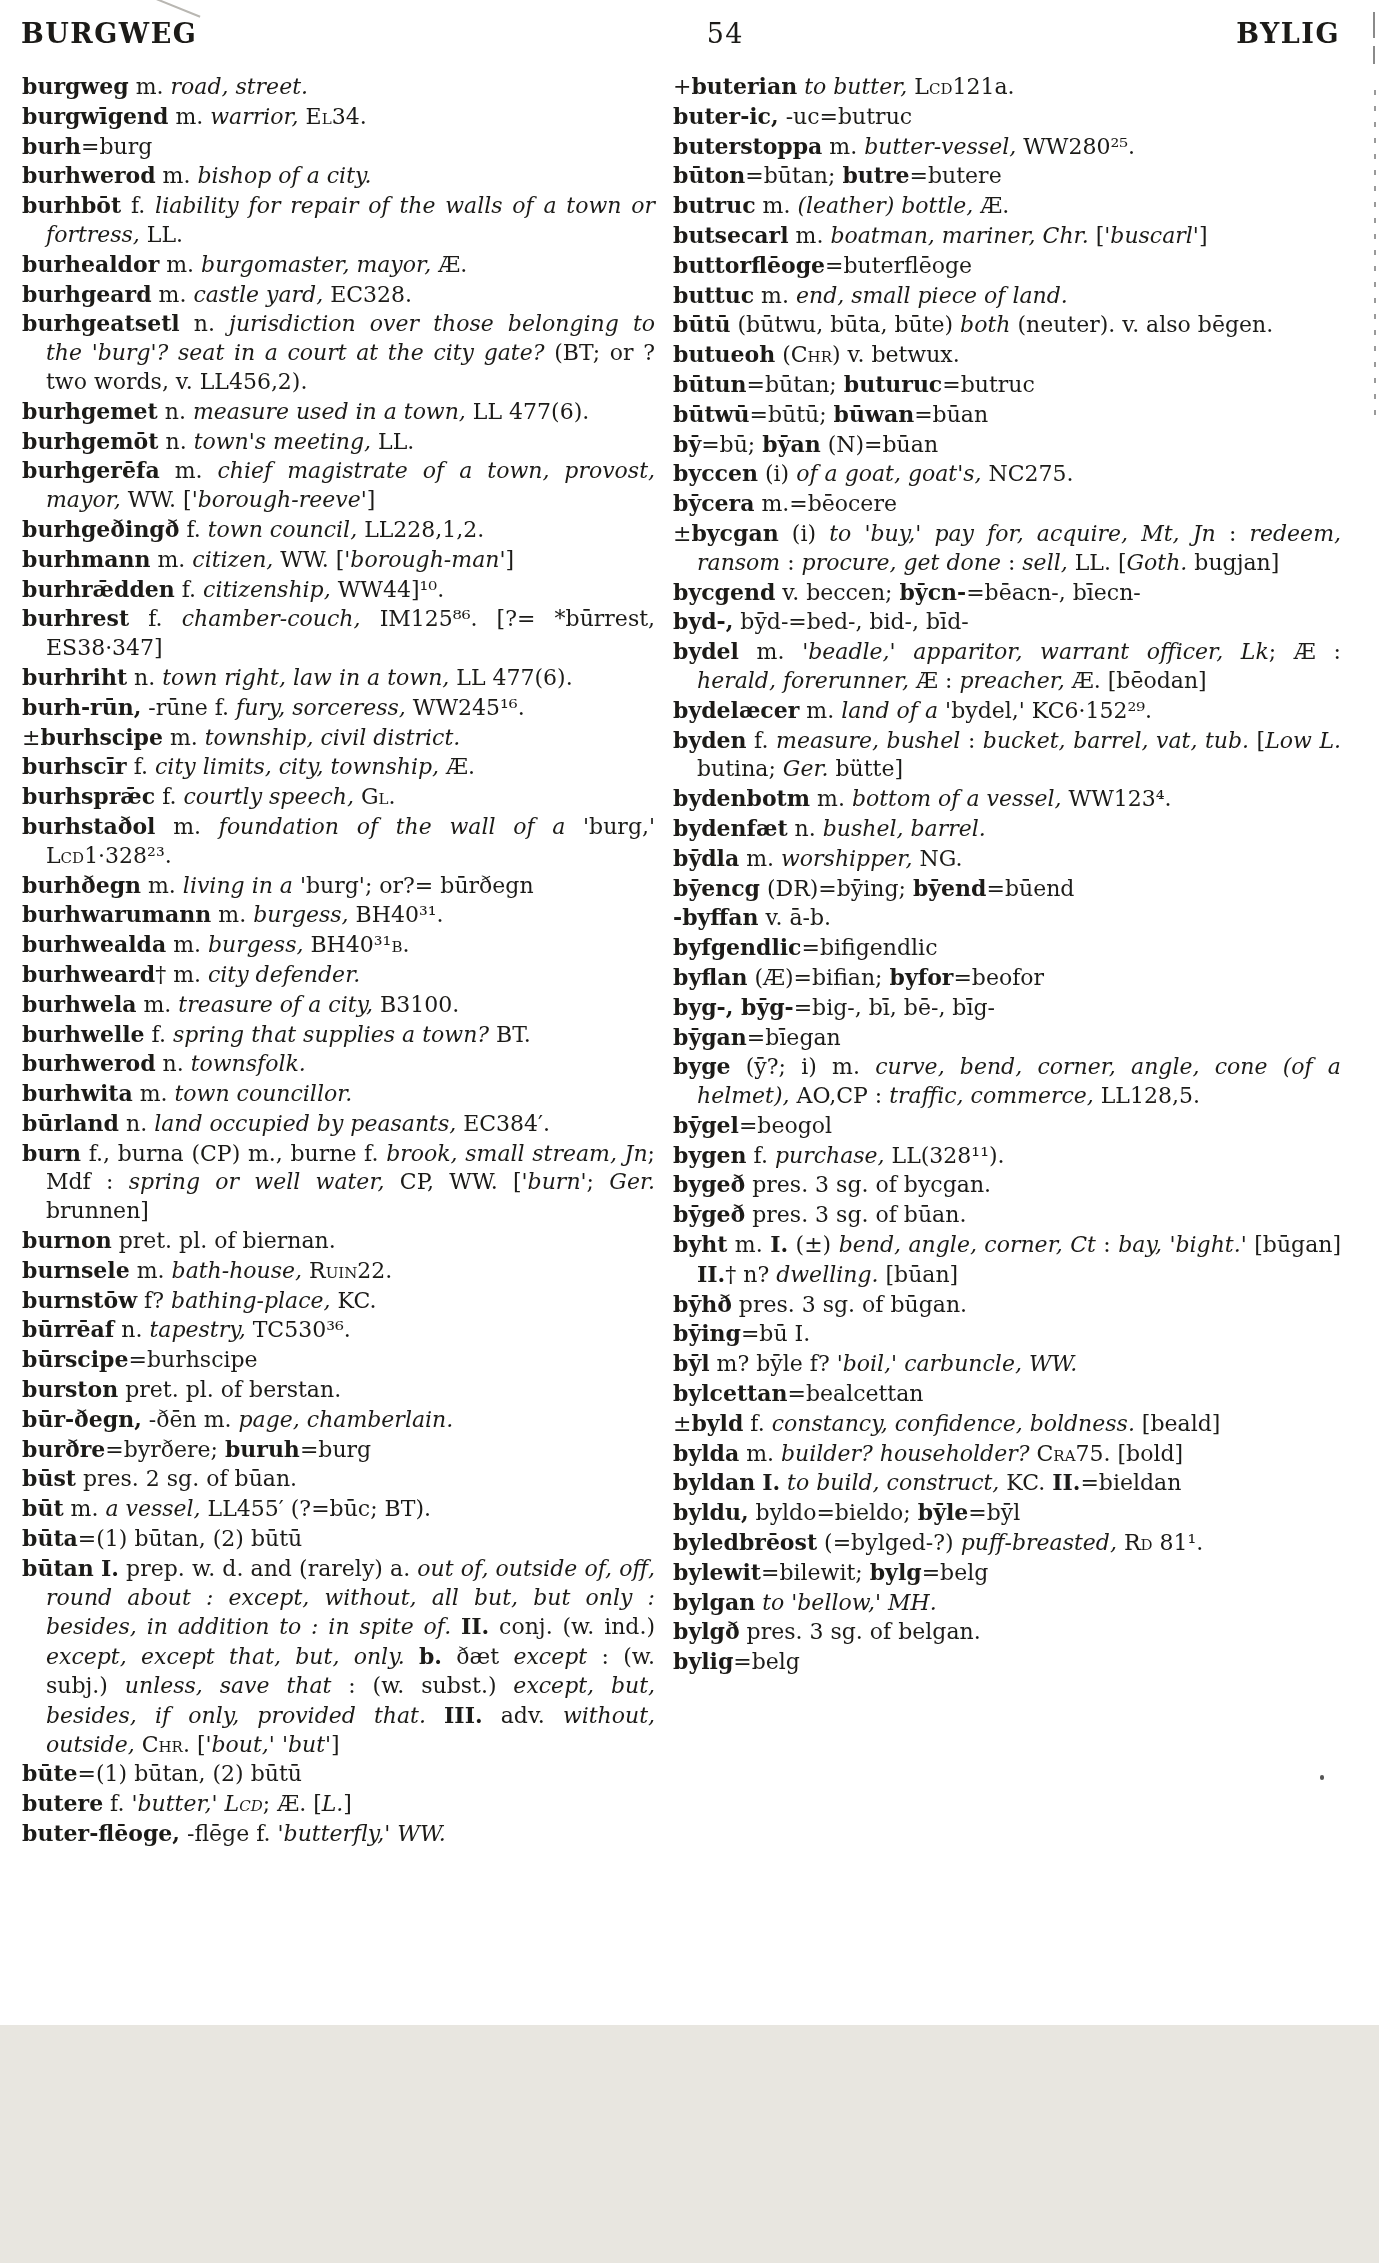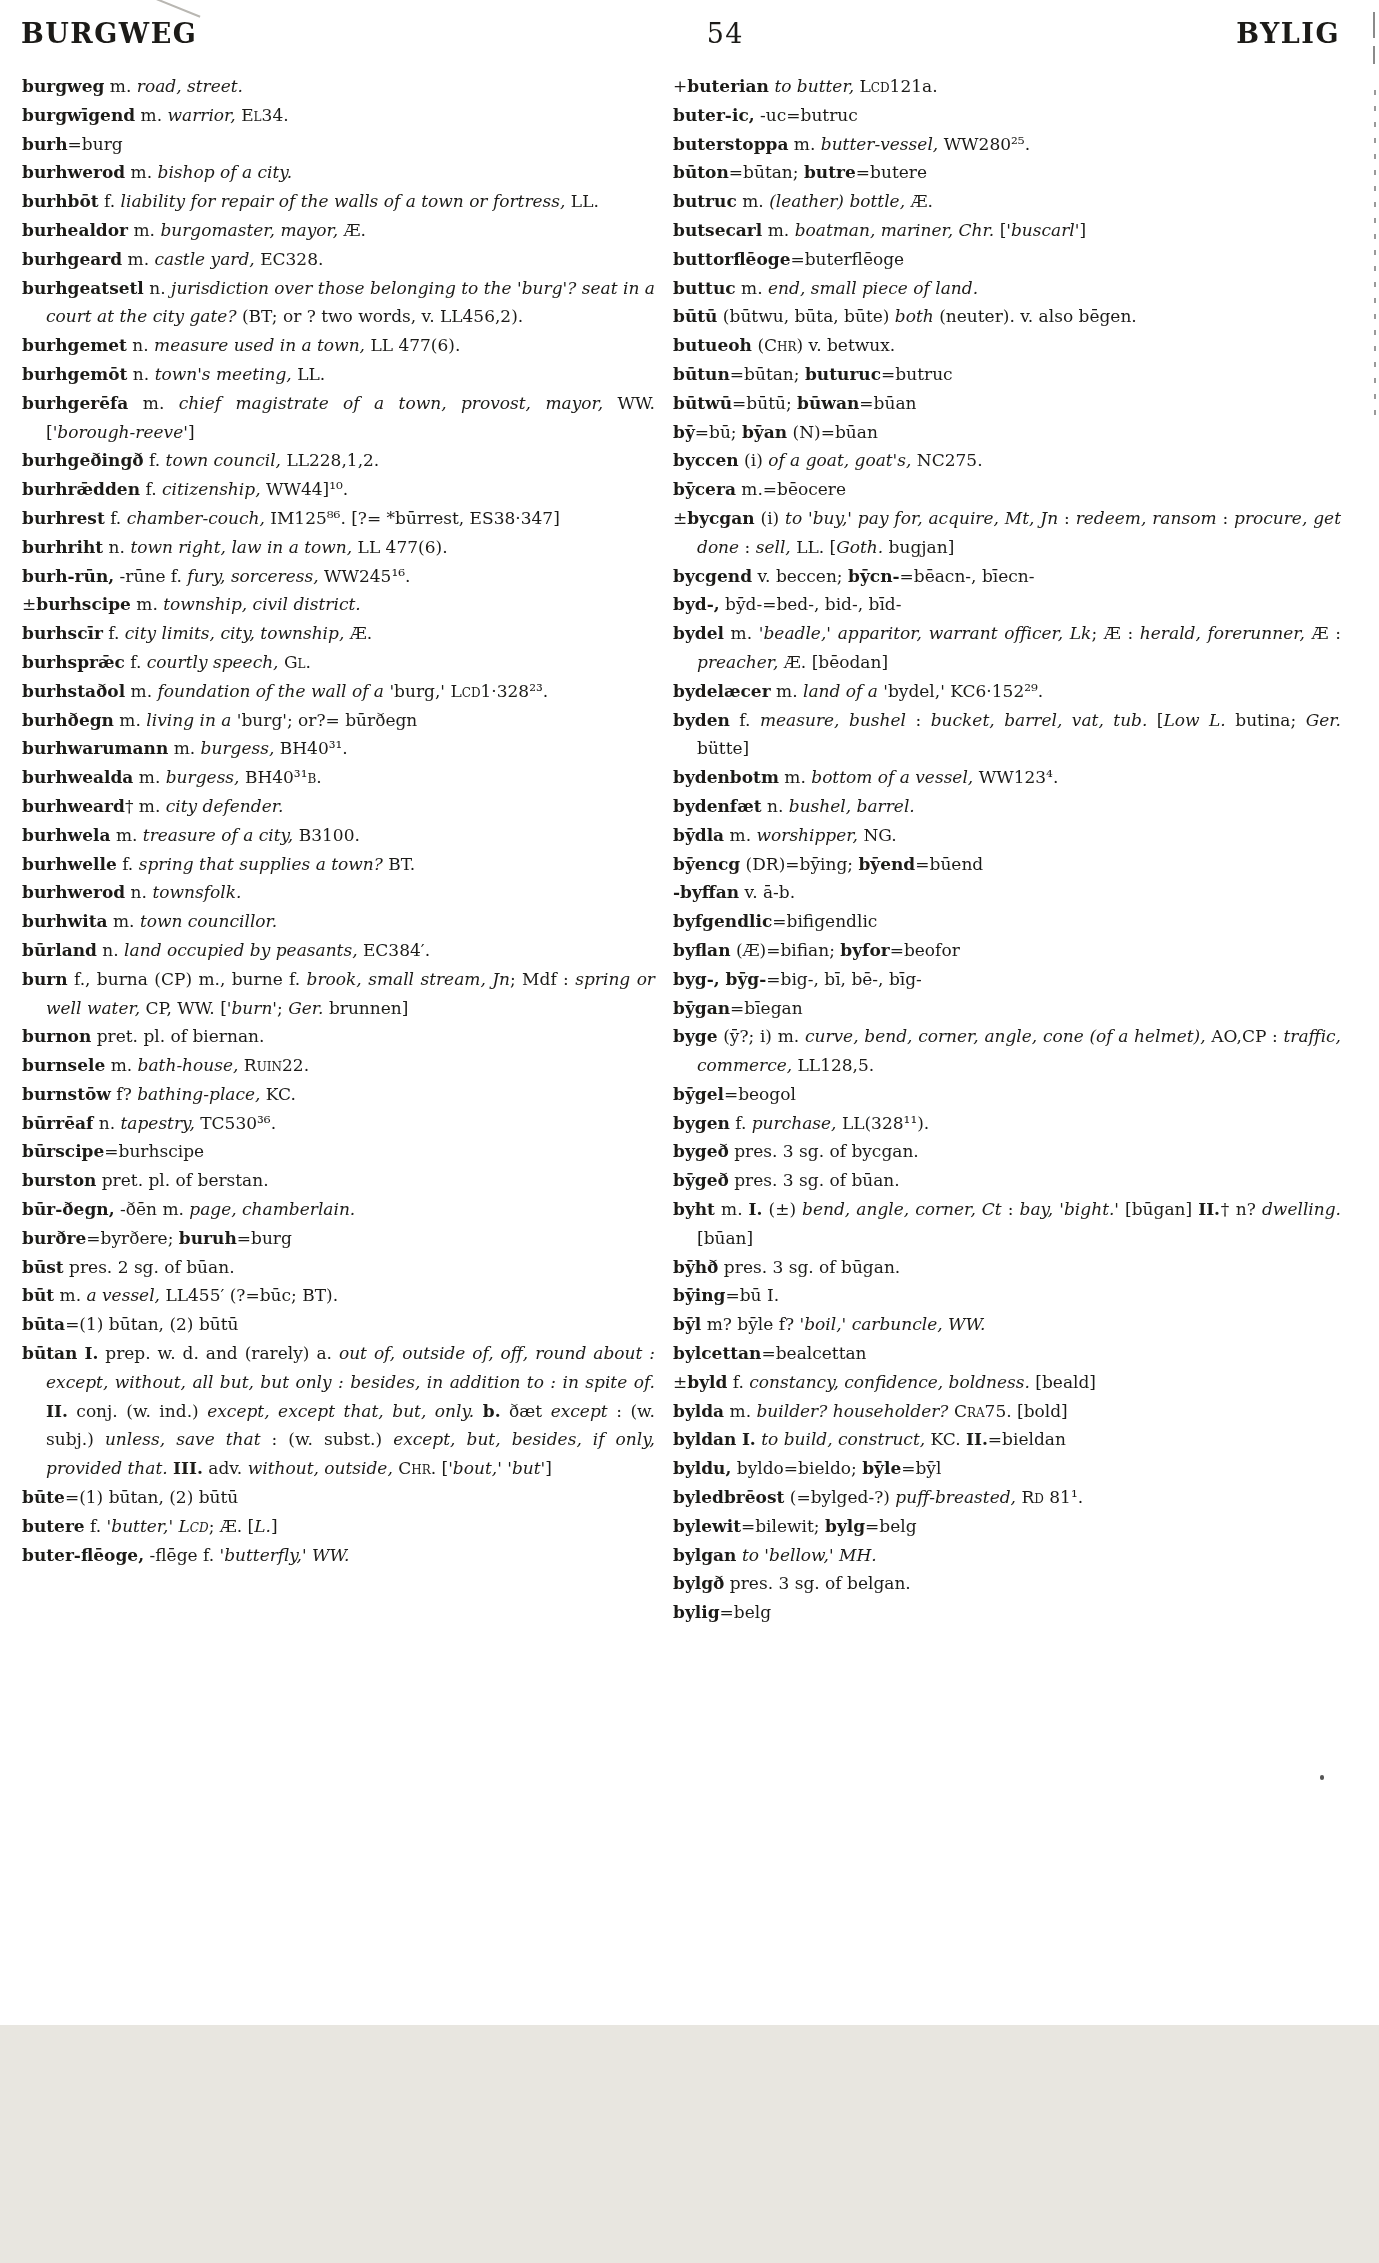--- a/index.html
+++ b/index.html
@@ -10,21 +10,21 @@
     color:#1c1b18;
     font-family:"DejaVu Serif","Liberation Serif",serif;
     overflow:hidden;
   }
   
   .running-head{position:absolute;top:10px;left:0;width:100%;height:52px;font-size:27px;letter-spacing:1.5px;}
   .rh-left{position:absolute;left:21px;top:8px;font-weight:bold;}
   .rh-center{position:absolute;left:620px;top:8px;width:124px;text-align:right;}
   .rh-right{position:absolute;left:1040px;top:8px;width:300px;text-align:right;font-weight:bold;}
   
-  .column{position:absolute;top:72px;font-size:17px;line-height:28.8px;}
+  .column{position:absolute;top:72px;font-size:22px;line-height:28.8px;}
   #col-left{left:22px;width:633px;}
   #col-right{left:673px;width:668px;}
   .entry{margin:0;padding-left:24px;text-indent:-24px;text-align:justify;}
   .rb{font-weight:bold;}
   .ri{font-style:italic;}
   .rsc{font-variant:small-caps;}
   
   .artifact{position:absolute;background:#8a8a8a;}
   .edge-dots{position:absolute;right:3px;top:90px;width:2px;height:330px;
     background:repeating-linear-gradient(#9a9a9a 0 5px,transparent 5px 16px);}
@@ -48,20 +48,21 @@
       <p class="entry"><span class="rb">burh</span><span>=burg</span></p>
       <p class="entry"><span class="rb">burhwerod</span><span> m. </span><span class="ri">bishop of a city.</span></p>
       <p class="entry"><span class="rb">burhbōt</span><span> f. </span><span class="ri">liability for repair of the walls of a town or fortress,</span><span> LL.</span></p>
       <p class="entry"><span class="rb">burhealdor</span><span> m. </span><span class="ri">burgomaster, mayor,</span><span> Æ.</span></p>
       <p class="entry"><span class="rb">burhgeard</span><span> m. </span><span class="ri">castle yard,</span><span> EC328.</span></p>
       <p class="entry"><span class="rb">burhgeatsetl</span><span> n. </span><span class="ri">jurisdiction over those belonging to the 'burg'? seat in a court at the city gate?</span><span> (BT; or ? two words, v. LL456,2).</span></p>
       <p class="entry"><span class="rb">burhgemet</span><span> n. </span><span class="ri">measure used in a town,</span><span> LL 477(6).</span></p>
       <p class="entry"><span class="rb">burhgemōt</span><span> n. </span><span class="ri">town's meeting,</span><span> LL.</span></p>
       <p class="entry"><span class="rb">burhgerēfa</span><span> m. </span><span class="ri">chief magistrate of a town, provost, mayor,</span><span> WW. [</span><span class="ri">'borough-reeve'</span><span>]</span></p>
       <p class="entry"><span class="rb">burhgeðingð</span><span> f. </span><span class="ri">town council,</span><span> LL228,1,2.</span></p>
+      <p class="entry"><span class="rb">burhmann</span><span> m. </span><span class="ri">citizen,</span><span> WW. [</span><span class="ri">'borough-man'</span><span>]</span></p>
       <p class="entry"><span class="rb">burhrǣdden</span><span> f. </span><span class="ri">citizenship,</span><span> WW44]¹⁰.</span></p>
       <p class="entry"><span class="rb">burhrest</span><span> f. </span><span class="ri">chamber-couch,</span><span> IM125⁸⁶. [?= *būrrest, ES38·347]</span></p>
       <p class="entry"><span class="rb">burhriht</span><span> n. </span><span class="ri">town right, law in a town,</span><span> LL 477(6).</span></p>
       <p class="entry"><span class="rb">burh-rūn,</span><span> -rūne f. </span><span class="ri">fury, sorceress,</span><span> WW245¹⁶.</span></p>
       <p class="entry"><span>±</span><span class="rb">burhscipe</span><span> m. </span><span class="ri">township, civil district.</span></p>
       <p class="entry"><span class="rb">burhscīr</span><span> f. </span><span class="ri">city limits, city, township,</span><span> Æ.</span></p>
       <p class="entry"><span class="rb">burhsprǣc</span><span> f. </span><span class="ri">courtly speech,</span><span> </span><span class="rsc">Gl</span><span>.</span></p>
       <p class="entry"><span class="rb">burhstaðol</span><span> m. </span><span class="ri">foundation of the wall of a</span><span> 'burg,' </span><span class="rsc">Lcd</span><span>1·328²³.</span></p>
       <p class="entry"><span class="rb">burhðegn</span><span> m. </span><span class="ri">living in a</span><span> 'burg'; or?= būrðegn</span></p>
       <p class="entry"><span class="rb">burhwarumann</span><span> m. </span><span class="ri">burgess,</span><span> BH40³¹.</span></p>

